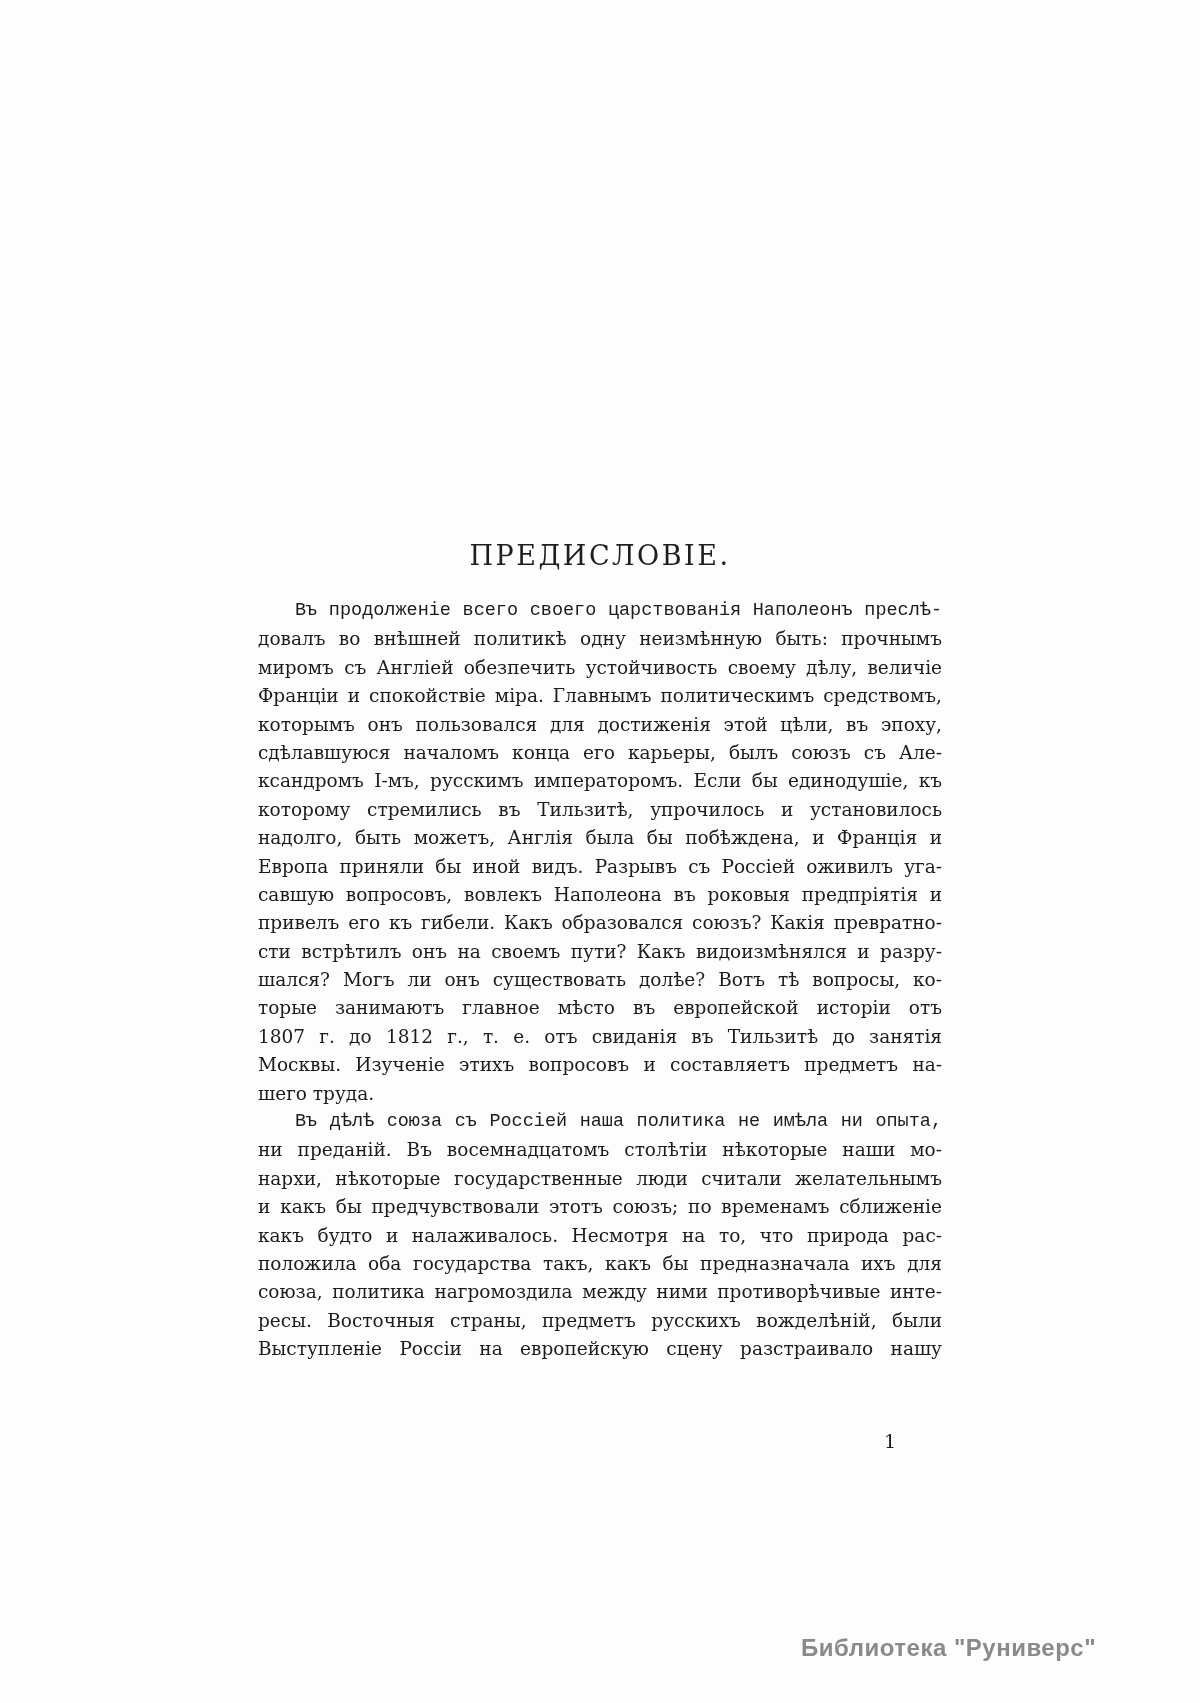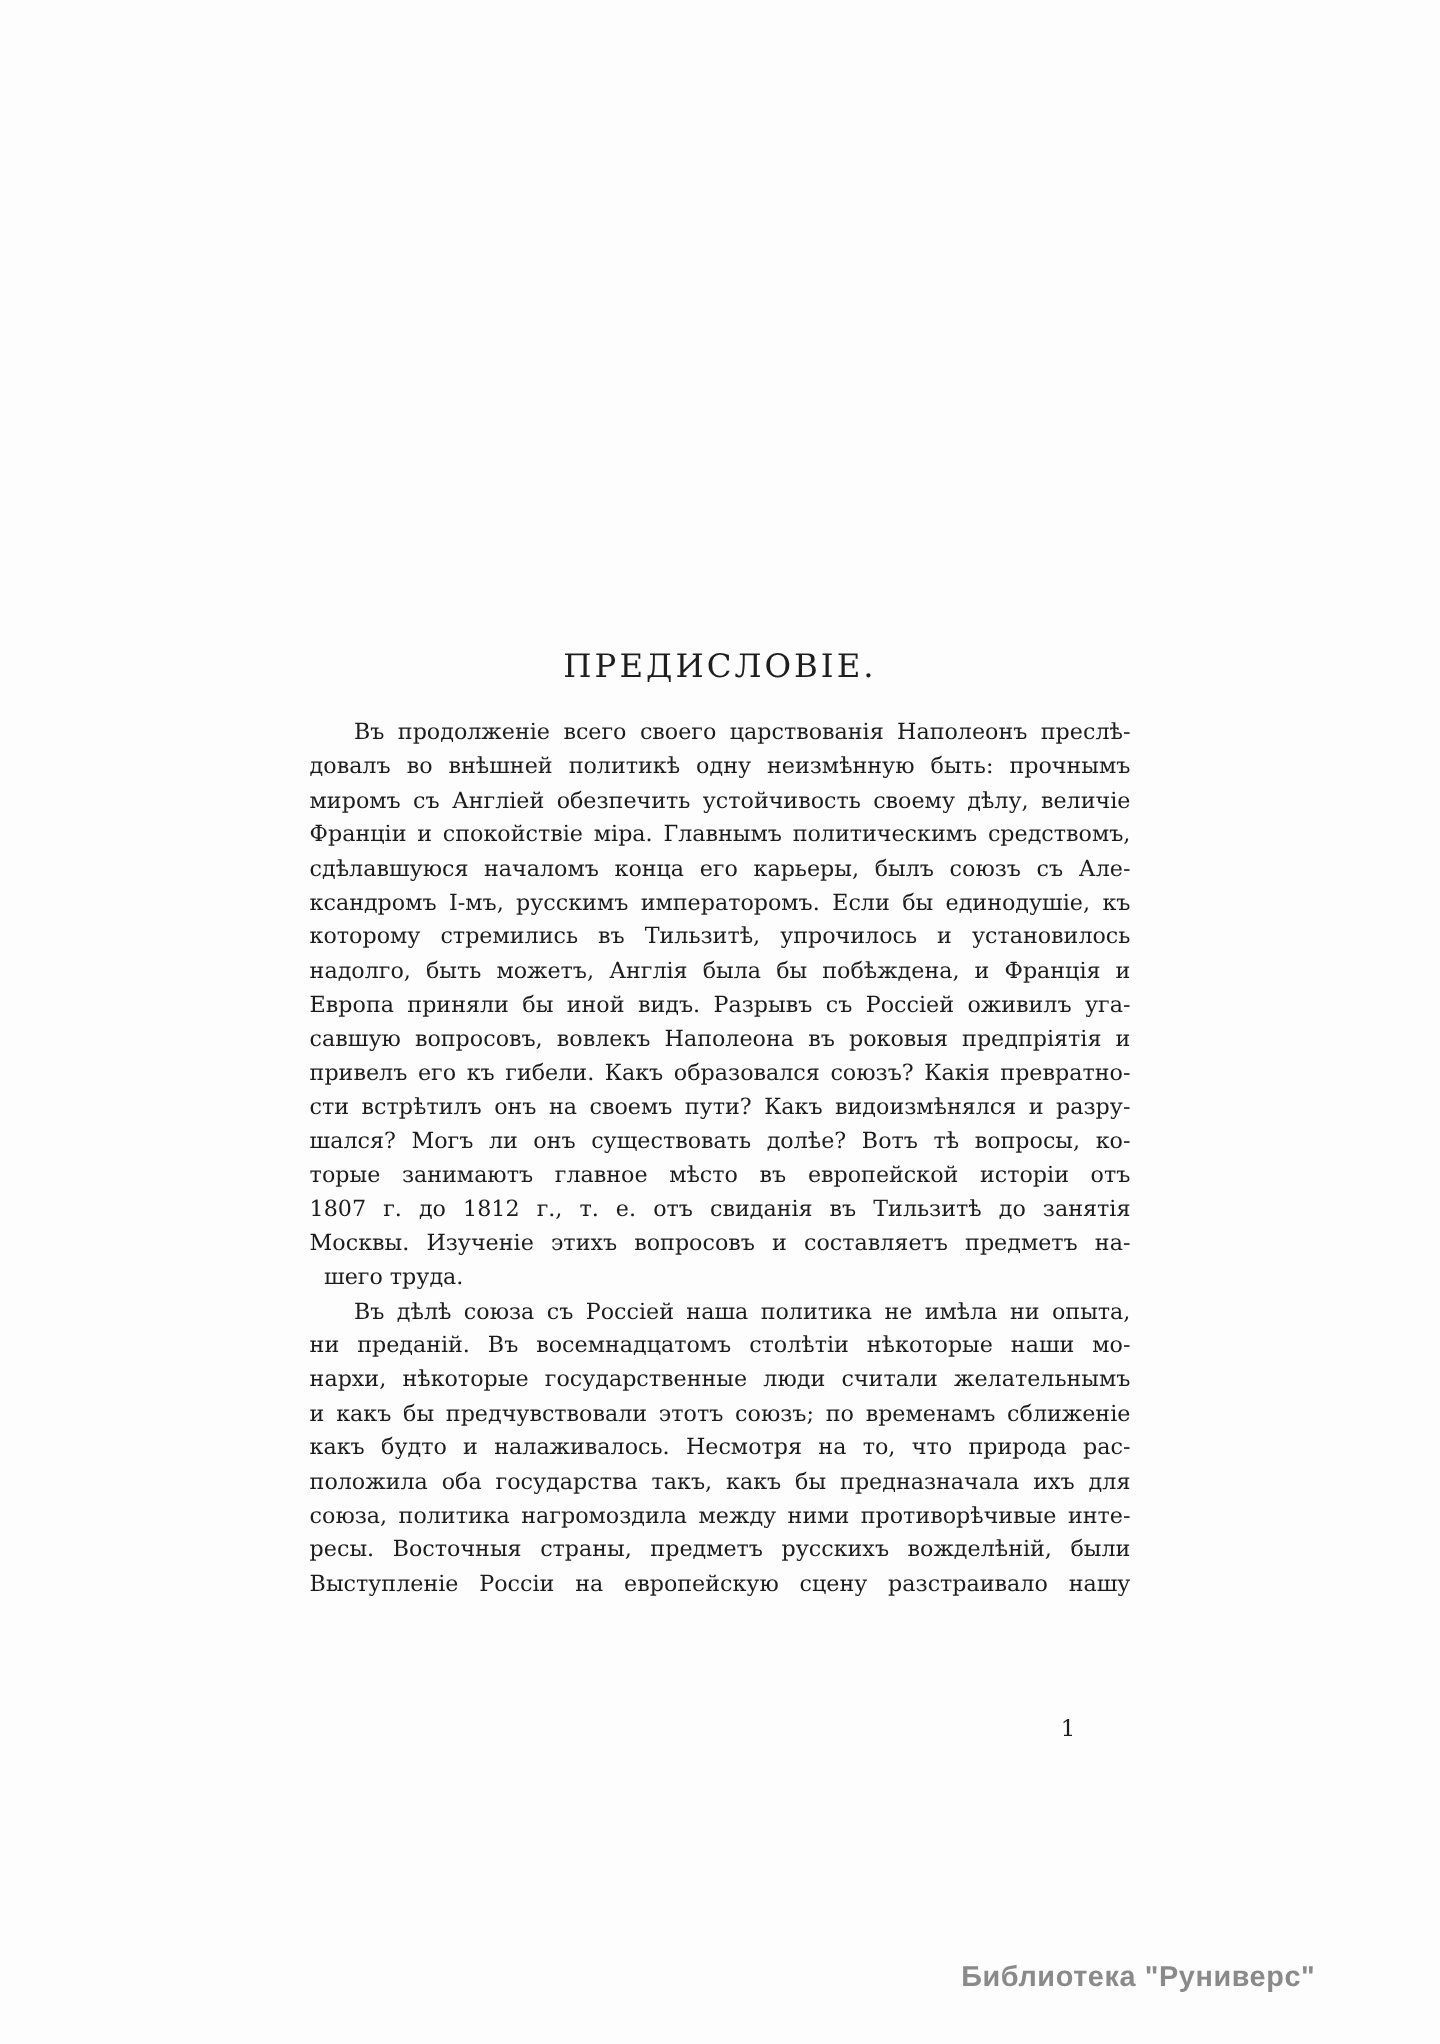--- a/index.html
+++ b/index.html
@@ -35,22 +35,22 @@
   }
   .paragraph { margin: 0; }
   .line {
     line-height: 28.4px;
     height: 28.4px;
     text-align: justify;
     text-align-last: justify;
     white-space: normal;
     overflow: hidden;
   }
-  .line.first { text-indent: 37px; }
-  .line.flush-last { text-align-last: left; margin-left: 12px; }
+  .line.first { text-indent: 37px; font-family: Liberation Mono, monospace; }
+  .line.flush-last { text-align-last: left; }
   .page-number {
     position: absolute;
     left: 884px;
     top: 1430px;
     font-size: 19px;
     color: #1c1c1c;
   }
   .watermark {
     position: absolute;
     left: 801px;
@@ -67,20 +67,21 @@
 
 <div class="scan-page">
   <div class="page-title">ПРЕДИСЛОВІЕ.</div>
 
   <div class="text-block">
       <div class="paragraph">
         <div class="line first">Въ продолженіе всего своего царствованія Наполеонъ преслѣ-</div>
         <div class="line">довалъ во внѣшней политикѣ одну неизмѣнную быть: прочнымъ</div>
         <div class="line">миромъ съ Англіей обезпечить устойчивость своему дѣлу, величіе</div>
         <div class="line">Франціи и спокойствіе міра. Главнымъ политическимъ средствомъ,</div>
+        <div class="line">которымъ онъ пользовался для достиженія этой цѣли, въ эпоху,</div>
         <div class="line">сдѣлавшуюся началомъ конца его карьеры, былъ союзъ съ Але-</div>
         <div class="line">ксандромъ I-мъ, русскимъ императоромъ. Если бы единодушіе, къ</div>
         <div class="line">которому стремились въ Тильзитѣ, упрочилось и установилось</div>
         <div class="line">надолго, быть можетъ, Англія была бы побѣждена, и Франція и</div>
         <div class="line">Европа приняли бы иной видъ. Разрывъ съ Россіей оживилъ уга-</div>
         <div class="line">савшую вопросовъ, вовлекъ Наполеона въ роковыя предпріятія и</div>
         <div class="line">привелъ его къ гибели. Какъ образовался союзъ? Какія превратно-</div>
         <div class="line">сти встрѣтилъ онъ на своемъ пути? Какъ видоизмѣнялся и разру-</div>
         <div class="line">шался? Могъ ли онъ существовать долѣе? Вотъ тѣ вопросы, ко-</div>
         <div class="line">торые занимаютъ главное мѣсто въ европейской исторіи отъ</div>

